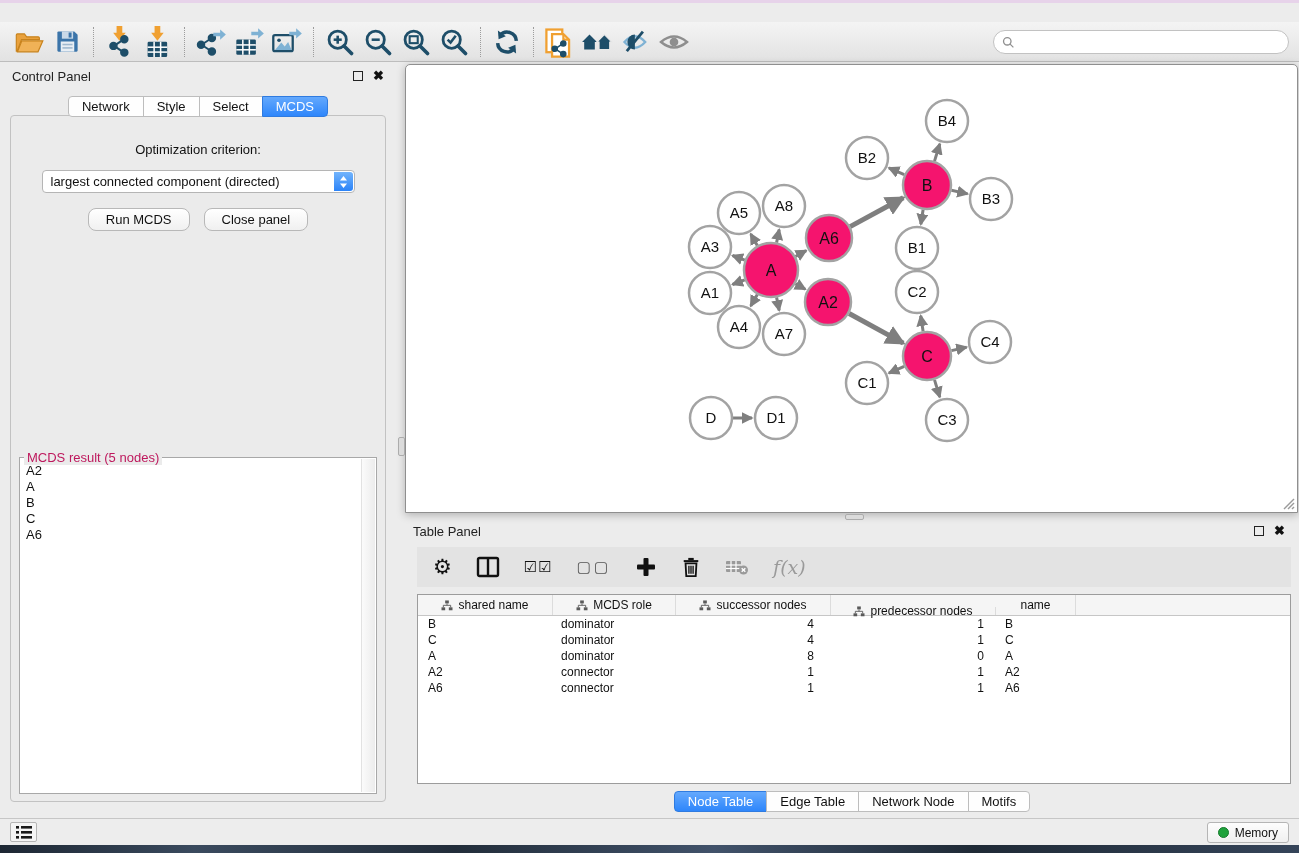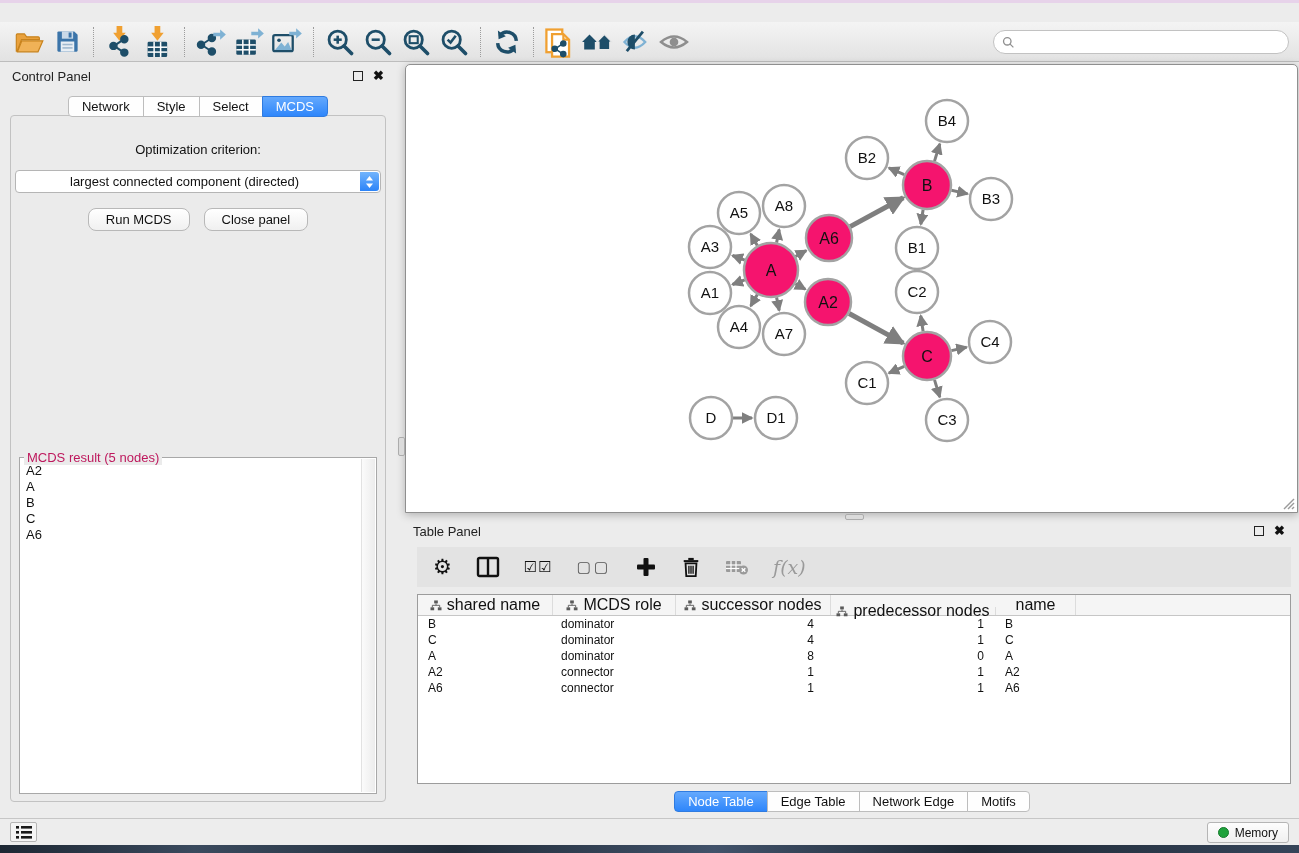--- a/index.html
+++ b/index.html
@@ -41,22 +41,22 @@
   .seg-row { position:absolute; left:0; width:100%; display:flex; justify-content:center; z-index:2;text-align:center; }
   .cp-tabs { top:30px; }
   .seg { border:1px solid #BDBDBD; background:#FEFEFE; padding:2px 13px; font-size:13px; color:#111; margin-left:-1px; }
   .seg:first-child { border-radius:4px 0 0 4px; margin-left:0; }
   .seg:last-child { border-radius:0 4px 4px 0; }
   .seg.active { background:linear-gradient(#64A9FD,#2E86FB); border-color:#2F7BE0; color:#fff; }
 
   .cp-box { position:absolute; left:6px; right:6px; top:49px; bottom:8px;
     border:1px solid #C2C2C2; border-radius:4px; background:#EBEBEB; }
   .opt-label { text-align:center; margin-top:26px; font-size:13px; color:#111; }
-  .select-ctl { position:relative; width:366px; height:23px; margin:13px auto 0;
-    background:#fff; border:1px solid #B5B5B5; border-radius:4px;padding-left:46px; }
+  .select-ctl { position:relative; width:313px; height:23px; margin:13px auto 0;
+    background:#fff; border:1px solid #B5B5B5; border-radius:4px; }
   .select-ctl .val { font-size:13px; line-height:21px; padding-left:8px; color:#111;
     white-space:nowrap; overflow:hidden; }
   .select-ctl .stepper { position:absolute; right:1px; top:1px; bottom:1px; width:19px;
     background:linear-gradient(#72B4FC,#2B83F8); border-radius:0 3px 3px 0;
     display:flex; align-items:center; justify-content:center; }
   .btn-row { display:flex; justify-content:center; gap:14px; margin-top:15px; }
   .push-btn { font-size:13px; color:#111; padding:3px 17px; background:linear-gradient(#FFFFFF,#F0F0F0);
     border:1px solid #B8B8B8; border-radius:8px; }
 
   .result-group { position:absolute; left:8px; right:8px; bottom:7px; height:337px;
@@ -89,21 +89,21 @@
   .tp-toolbar { position:absolute; left:12px; right:8px; top:26px; height:40px;
     background:#E3E3E3; display:flex; align-items:center; gap:24px; padding-left:16px; }
   .tp-icon { display:flex; align-items:center; justify-content:center; background:none; border:none; height:30px; }
   .glyph { font-family:"DejaVu Sans", sans-serif; color:#111; }
   .fx-label { font-family:"DejaVu Serif", serif; font-style:italic; font-size:19px; color:#9A9A9A; }
 
   .data-table { position:absolute; left:12px; right:8px; top:73px; height:190px;
     background:#fff; border:1px solid #9C9C9C; overflow:hidden; }
   .dt-head { display:flex; height:21px; background:#F5F5F5; border-bottom:1px solid #C6C6C6; }
   .dt-hcell { display:flex; align-items:center; justify-content:center; gap:5px;
-    font-size:16px; color:#111; border-right:1px solid #DCDCDC; }
+    font-size:12px; color:#111; border-right:1px solid #DCDCDC; }
   .dt-hfill { flex:1; }
   .dt-row { display:flex; height:16px; }
   .dt-cell { font-size:12px; color:#111; line-height:16px; white-space:nowrap; overflow:hidden; }
 
   .tp-tabs { bottom:5px; }
 
   
   .status-bar { position:absolute; left:0; top:818px; width:100%; height:27px;
     background:#EDEDED; border-top:1px solid #C6C6C6; }
   .list-btn { position:absolute; left:10px; top:3px; width:27px; height:20px;
@@ -615,21 +615,21 @@
             <div class="dt-cell" style="width: 123px; padding-left: 8px;">connector</div>
             <div class="dt-cell" style="width: 155px; text-align: right; padding-right: 17px;">1</div>
             <div class="dt-cell" style="width: 165px; text-align: right; padding-right: 12px;">1</div>
             <div class="dt-cell" style="width: 80px; padding-left: 9px;">A6</div>
           </div>
         </div>
     </div>
     <div class="seg-row tp-tabs" id="tp-tabs" style="position:absolute; bottom:5px;">
         <div class="seg active">Node Table</div>
         <div class="seg">Edge Table</div>
-        <div class="seg">Network Edge</div>
+        <div class="seg">Network Node</div>
         <div class="seg">Motifs</div>
       </div>
   </div>
 
   <div class="status-bar">
     <button class="list-btn">
       <svg width="16" height="13" viewBox="0 0 16 13">
         <g fill="#1A1A1A">
           <rect x="0" y="0" width="3" height="2.6"></rect>
             <rect x="5" y="0" width="11" height="2.6"></rect>

